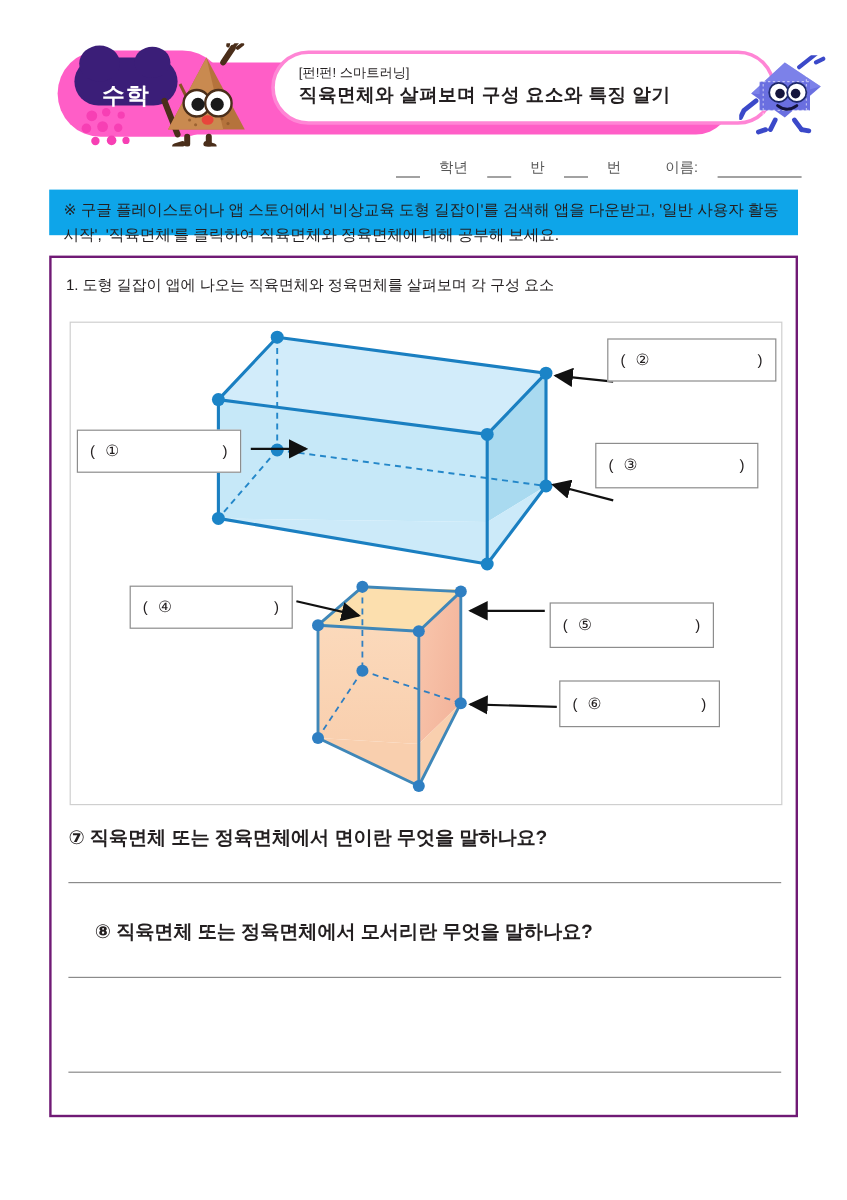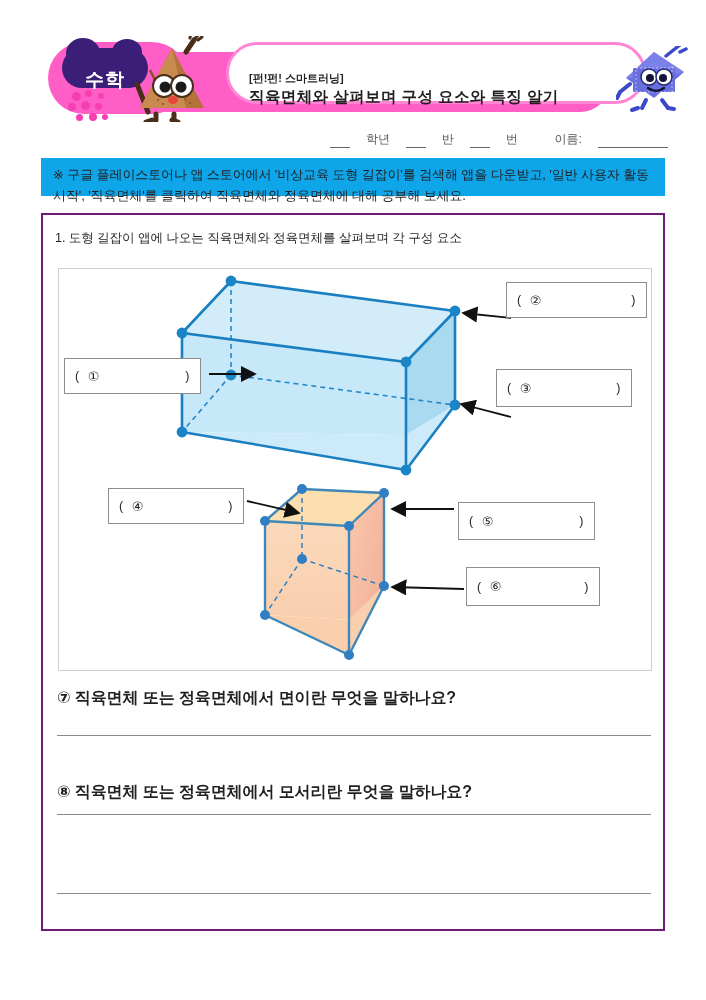--- a/index.html
+++ b/index.html
@@ -116,24 +116,24 @@
     width: 420px;
     height: 62px;
     background: #ffffff;
     border: 3px solid #ff85d5;
     border-radius: 31px;
     padding: 4px 16px 0 20px;
     box-sizing: border-box;
   }
   .title-small {
     font-size: 11px;
-    font-weight: bold;
+    font-weight: normal;
     color: #231f20;
     line-height: 16px;
-    margin-top: 21px;
+    margin-top: 4px;
   }
   .title-main {
     font-size: 15.5px;
     font-weight: bold;
     color: #231f20;
     line-height: 22px;
     letter-spacing: 0.4px;
   }
   .mascot-cube {
     position: absolute;
@@ -489,21 +489,21 @@
         <span class="cl">)</span>
       </div>
     </div>
 
     <div class="subq" style="top:473px;">
       <span>⑦</span>
       <span>직육면체 또는 정육면체에서 면이란 무엇을 말하나요?</span>
     </div>
     <div class="ansline" style="top:520px;"></div>
 
-    <div class="subq" style="top:567px;">
+    <div class="subq" style="top:552px;margin-left:22px;">
       <span>⑧</span>
       <span>직육면체 또는 정육면체에서 모서리란 무엇을 말하나요?</span>
     </div>
     <div class="ansline" style="top:599px;"></div>
 
     <div class="ansline" style="top:678px;"></div>
 
   </div>
 </div>
 

